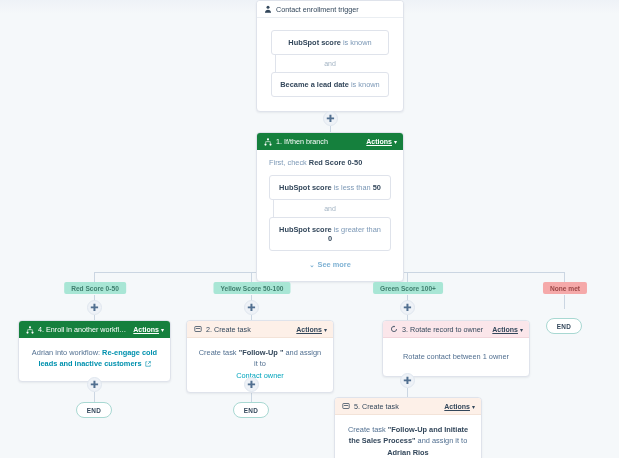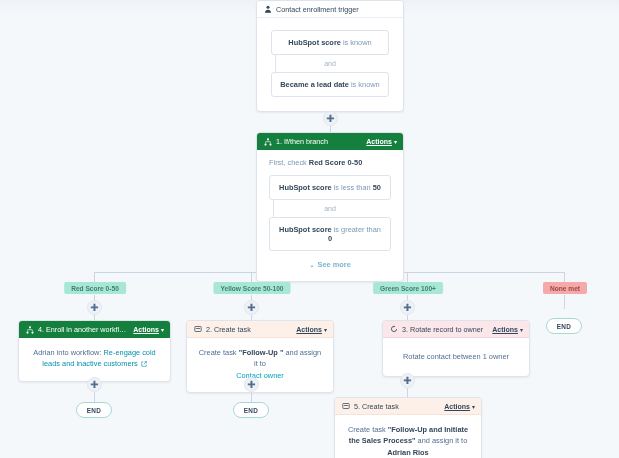--- a/index.html
+++ b/index.html
@@ -76,21 +76,21 @@
 
   .card-body {
     padding: 9px 10px 11px;
     font-size: 7.4px;
     color: #516f90;
     text-align: center;
     line-height: 1.55;
   }
   .card-body b { color: #33475b; font-weight: bold; }
   .link { color: #00a4bd; }
-  .link-blue { color: #0091ae; font-weight: normal; }
+  .link-blue { color: #0091ae; font-weight: bold; }
 
   
   .cond {
     border: 1px solid #dfe3eb;
     border-radius: 3px;
     background: #ffffff;
     text-align: center;
     font-size: 7.4px;
     color: #7c98b6;
     padding: 7px 6px;

